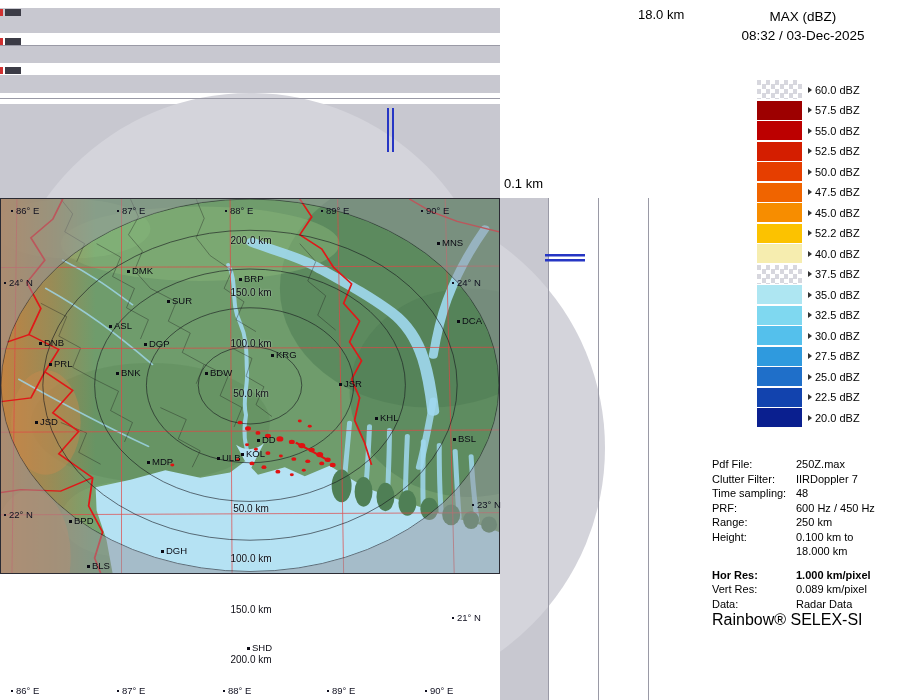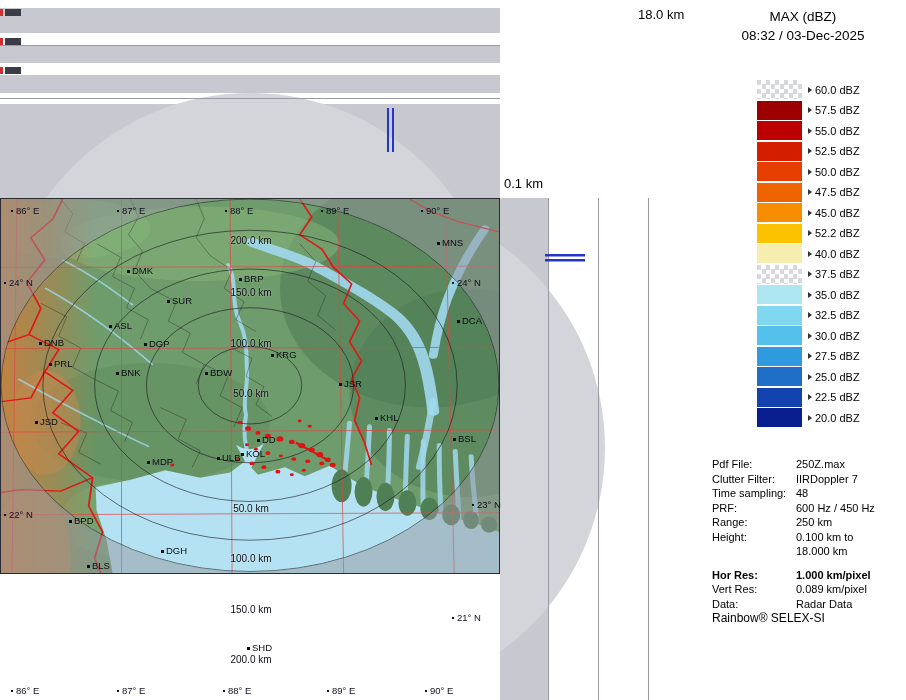--- a/index.html
+++ b/index.html
@@ -27,21 +27,21 @@
   .swatch.checkered{background:repeating-conic-gradient(#ffffff 0% 25%, #d7d7de 0% 50%);
                     background-size:9px 9px;}
   .tri{width:0;height:0;border-left:4px solid #333;border-top:3px solid transparent;
        border-bottom:3px solid transparent;margin-left:6px;}
   .slabel{font-size:11px;margin-left:3px;white-space:nowrap;}
 
   #info-list{position:absolute;left:12px;top:457px;font-size:11px;}
   .info-row{line-height:14.5px;white-space:nowrap;}
   .info-row.gap{margin-top:9px;font-weight:bold;}
   .info-row .ilabel{display:inline-block;width:84px;}
-  #legend-footer{position:absolute;left:12px;top:611px;font-size:12px;}
+  #legend-footer{position:absolute;left:12px;top:611px;font-size:16px;}
 
   .geo{position:absolute;font-size:9.5px;color:#101020;white-space:nowrap;}
   .gdot{display:inline-block;width:2px;height:2px;background:#101020;margin-right:3px;vertical-align:2px;}
   .ring{position:absolute;font-size:10px;color:#0e0e16;transform:translateX(-50%);
         left:250px;white-space:nowrap;text-shadow:0 0 2px rgba(255,255,255,.55);}
   .city{position:absolute;font-size:9.5px;color:#0b0b14;white-space:nowrap;}
   .cdot{display:inline-block;width:3px;height:3px;background:#0b0b14;margin-right:2px;vertical-align:1px;}
 </style>
 </head>
 <body>

